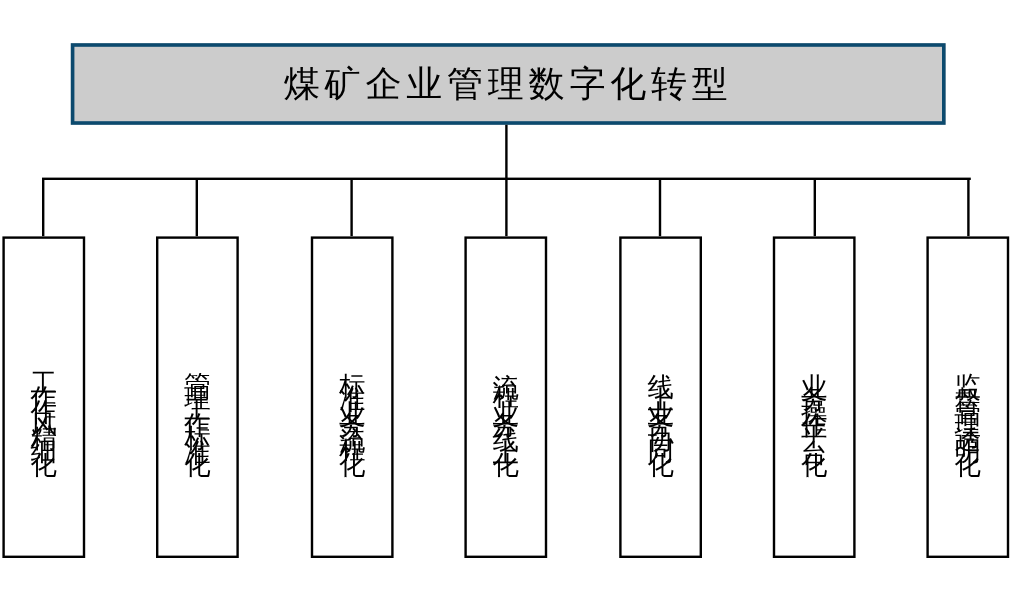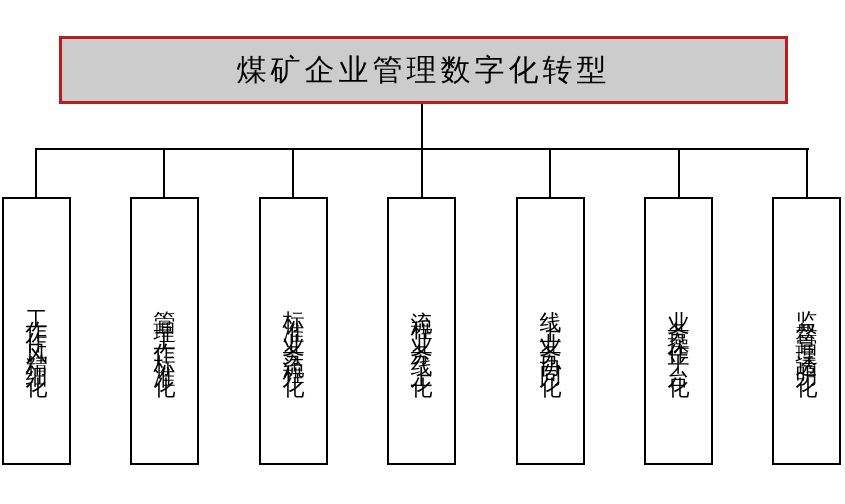--- a/index.html
+++ b/index.html
@@ -15,21 +15,21 @@
     background: #ffffff;
     overflow: hidden;
   }
   
   .root-box {
     position: absolute;
     left: 59px;
     top: 36px;
     width: 723px;
     height: 62px;
-    border: 3px solid #b91c1c;
+    border: 3px solid #0c4a6e;
     background: #cccccc;
     display: flex;
     align-items: center;
     justify-content: center;
   }
   .root-box span {
     font-size: 30px;
     letter-spacing: 4px;
     color: #000000;
     white-space: nowrap;

